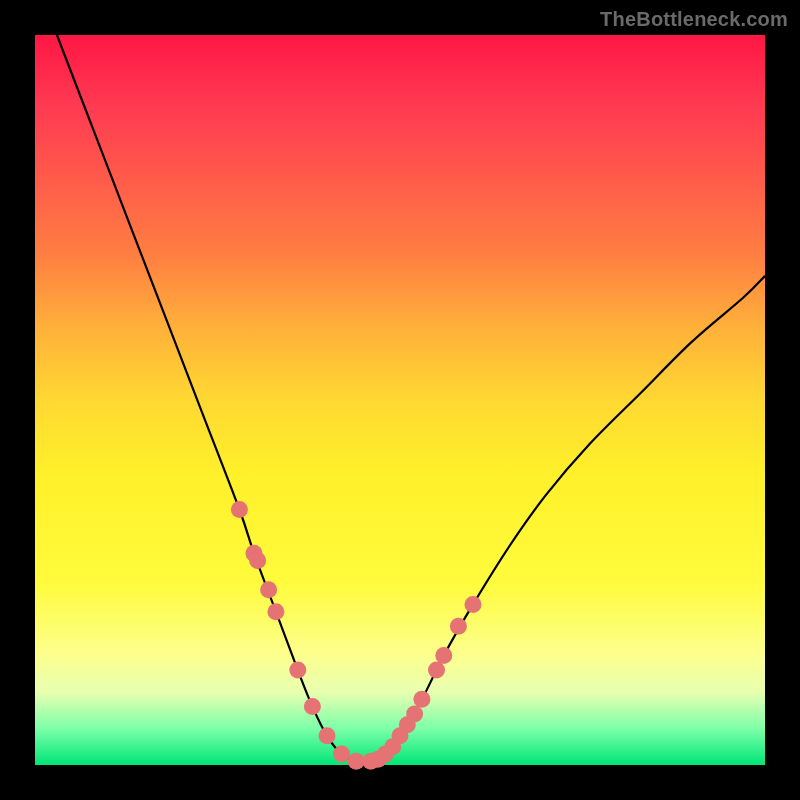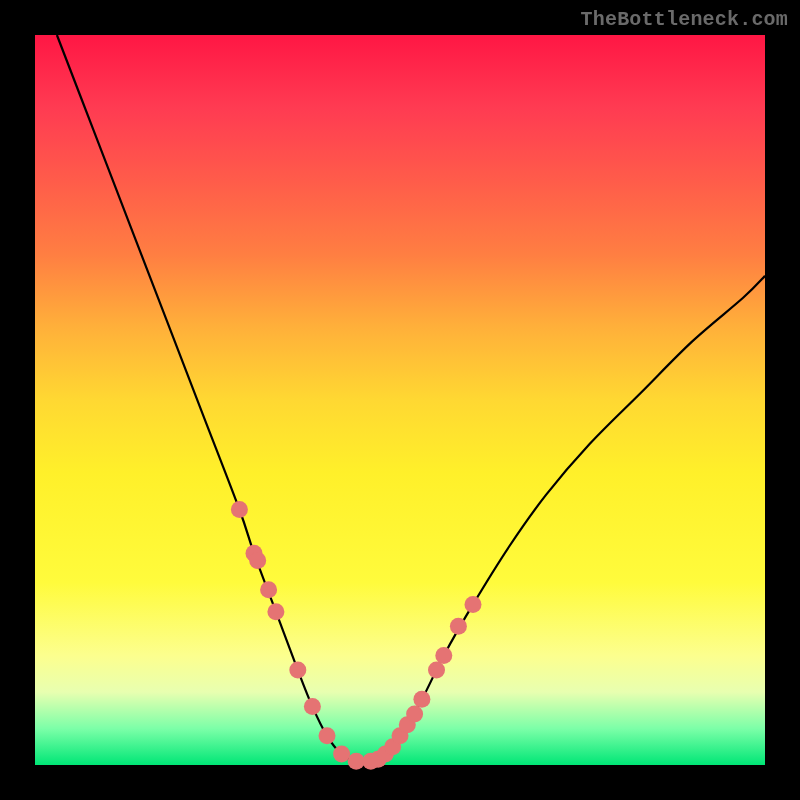--- a/index.html
+++ b/index.html
@@ -34,21 +34,20 @@
   }
   .watermark {
     position: absolute;
     top: 8px;
     right: 12px;
     font-size: 20px;
     font-weight: 600;
     color: #6a6a6a;
     z-index: 10;
     letter-spacing: 0.2px;
-    font-family: Liberation Mono, monospace;
   }
   svg.curve {
     position: absolute;
     left: 0;
     top: 0;
     width: 730px;
     height: 730px;
     overflow: visible;
   }
 </style>

